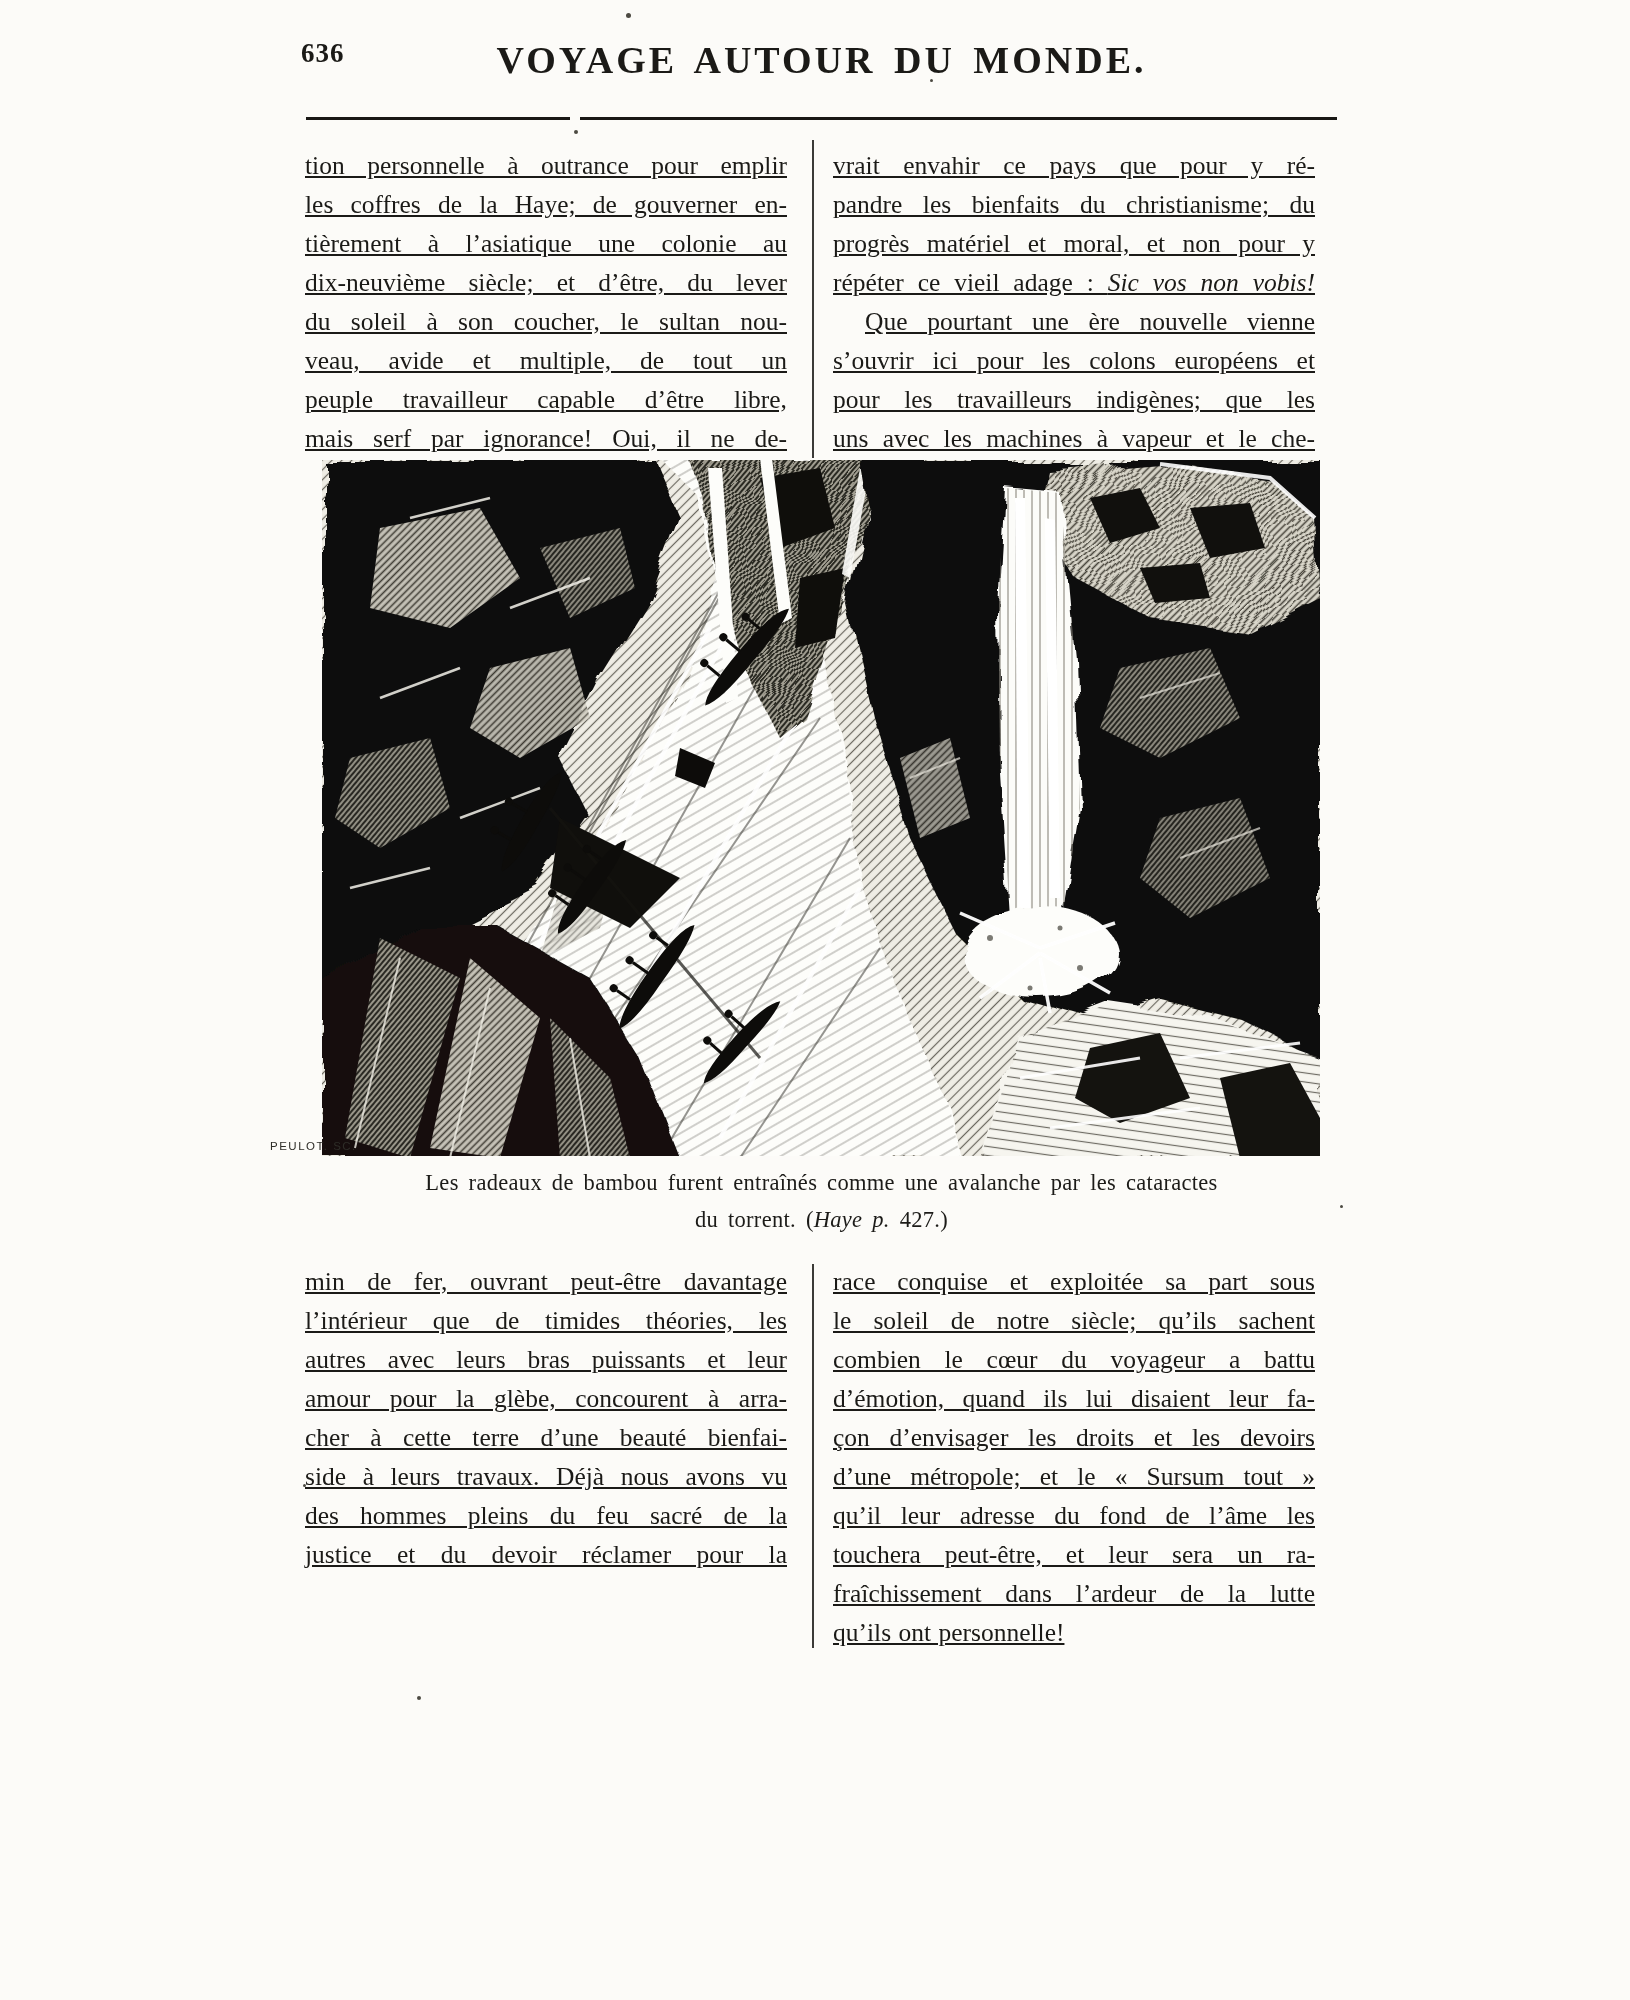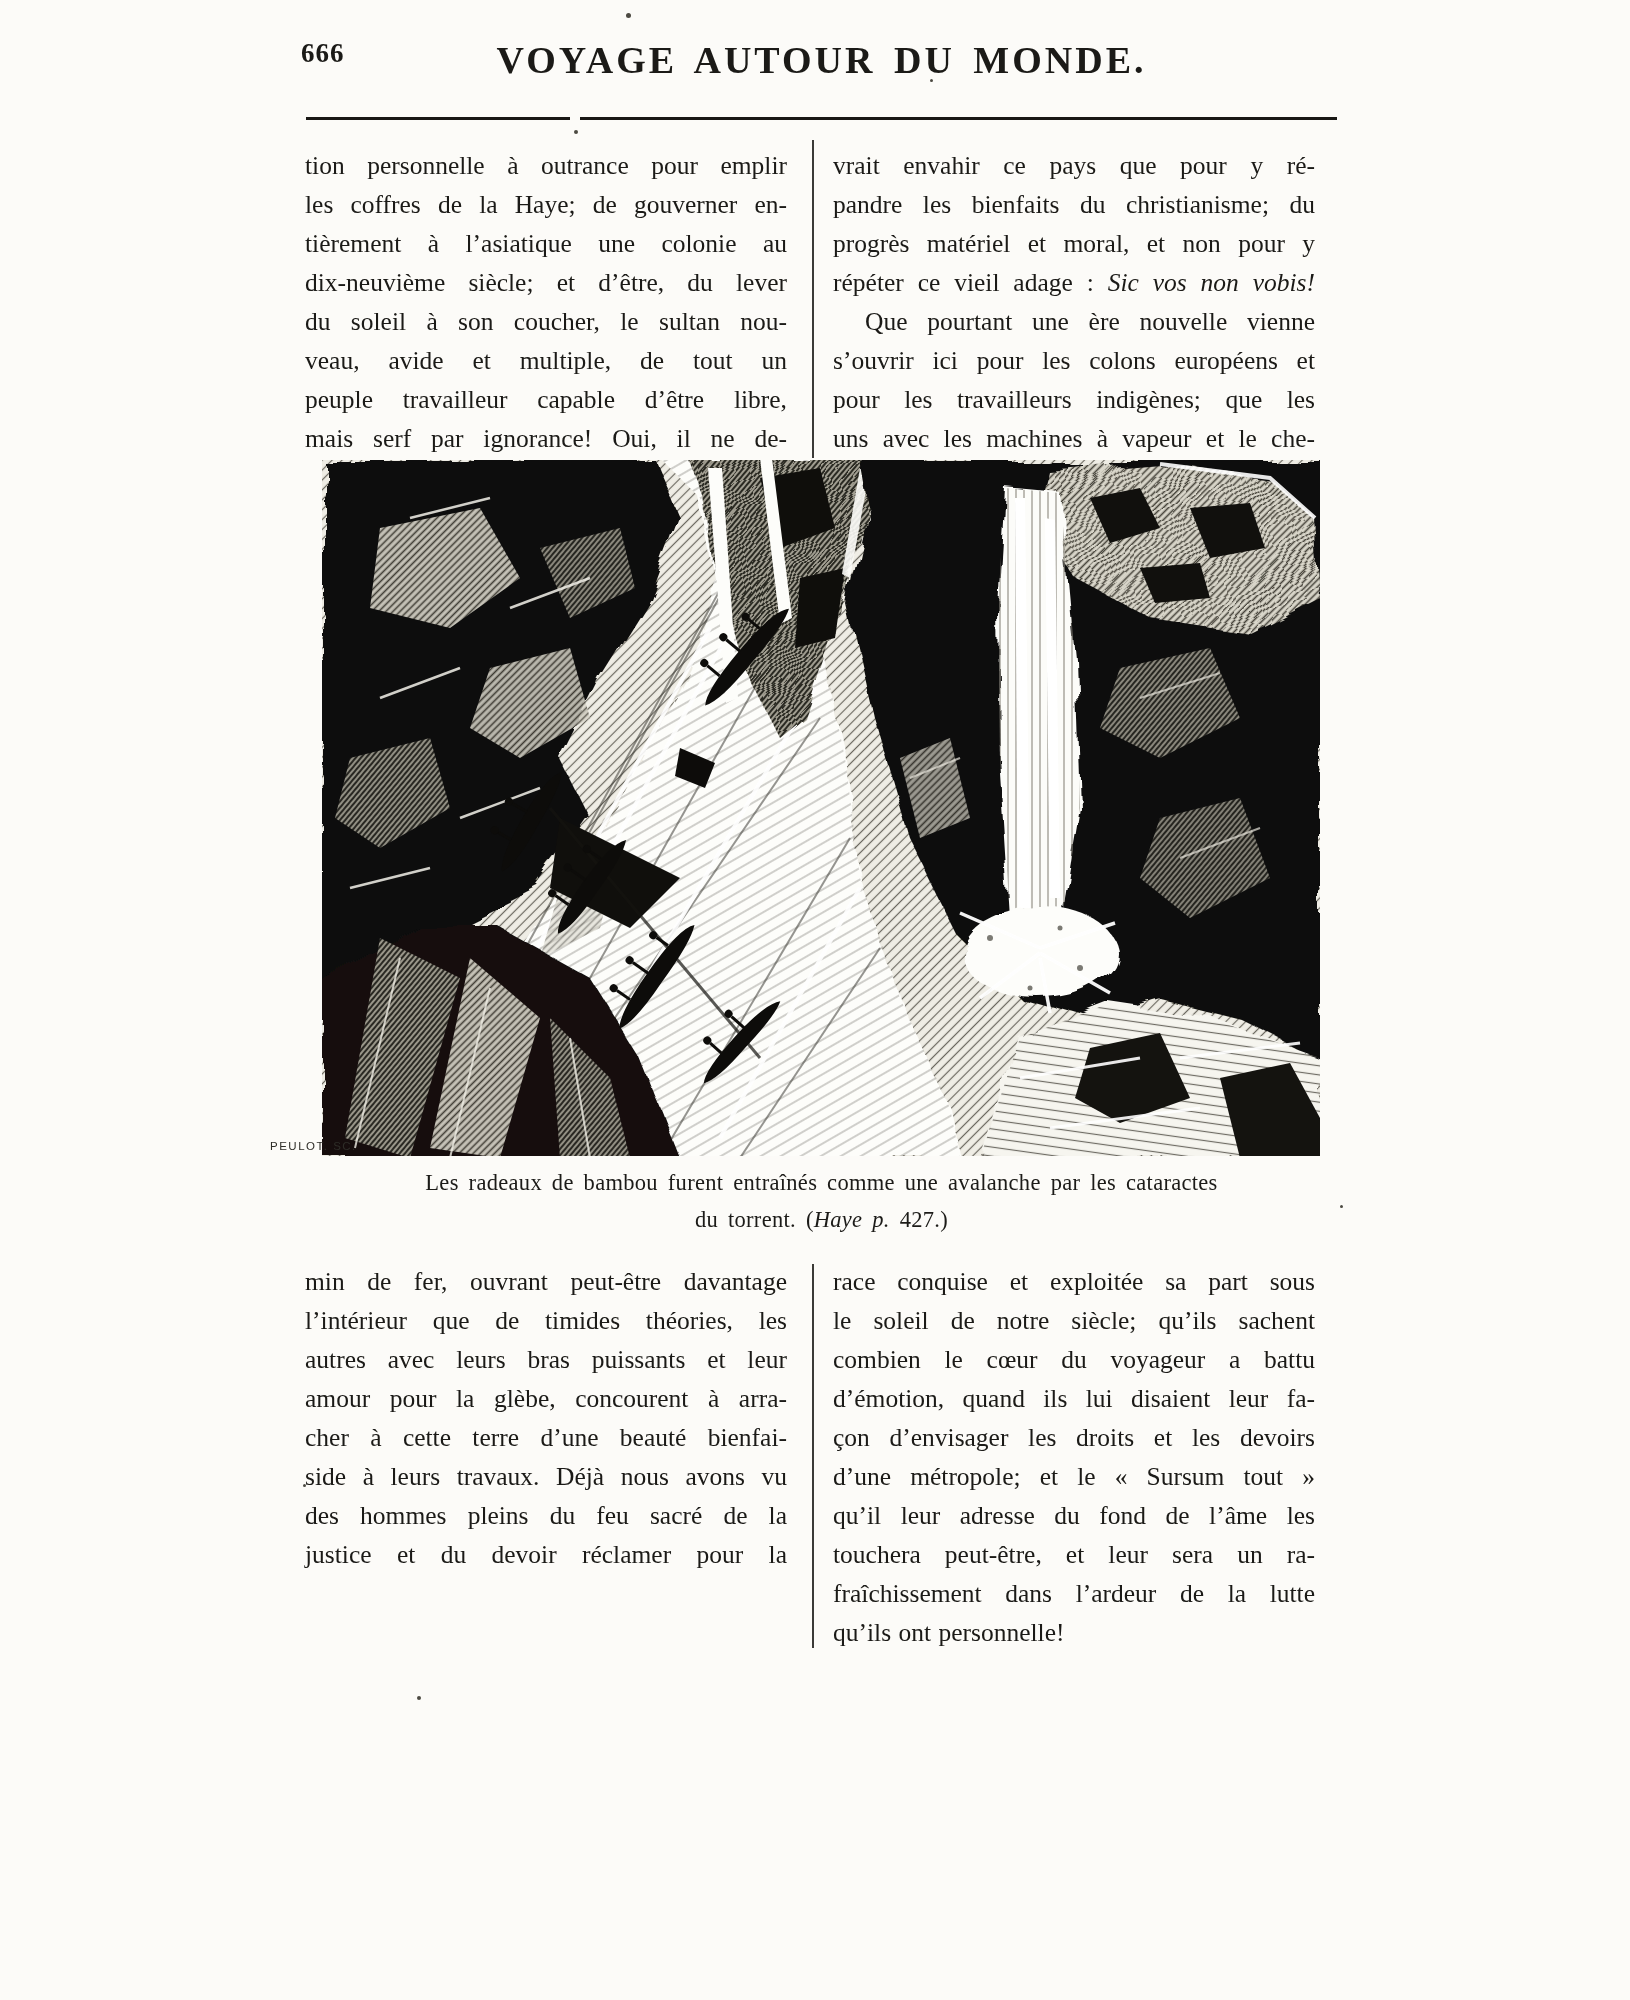--- a/index.html
+++ b/index.html
@@ -34,20 +34,21 @@
     font-size:25.5px;line-height:39px;
   }
   .col-top-left{left:305px;top:146px;}
   .col-top-right{left:833px;top:146px;}
   .col-bot-left{left:305px;top:1262px;}
   .col-bot-right{left:833px;top:1262px;}
   .tline{
     height:39px;
     text-align:justify;text-align-last:justify;
     word-spacing:1px;
+    text-decoration:underline;
   }
   .tline.endline{text-align-last:left;}
   .tline.indent{text-indent:32px;}
   .it{font-style:italic;}
   
   .divider{
     position:absolute;width:2px;background:#201f1b;opacity:.88;
   }
   .divider-top{left:812px;top:140px;height:318px;}
   .divider-bottom{left:812px;top:1264px;height:384px;}
@@ -64,21 +65,21 @@
   }
   .illustration svg{display:block;width:100%;height:100%;}
   
   .speck{position:absolute;border-radius:50%;background:#4c4a42;}
 </style>
 </head>
 <body>
 
 <div class="page">
 
-  <div class="page-num">666</div>
+  <div class="page-num">636</div>
   <div class="header-title-wrap">
     <span class="header-title">VOYAGE AUTOUR DU MONDE.</span>
   </div>
   <div class="header-rule"></div>
 
   <div class="col col-top-left">
       <div class="tline"><span>tion personnelle à outrance pour emplir</span></div>
       <div class="tline"><span>les coffres de la Haye; de gouverner en-</span></div>
       <div class="tline"><span>tièrement à l’asiatique une colonie au</span></div>
       <div class="tline"><span>dix-neuvième siècle; et d’être, du lever</span></div>

